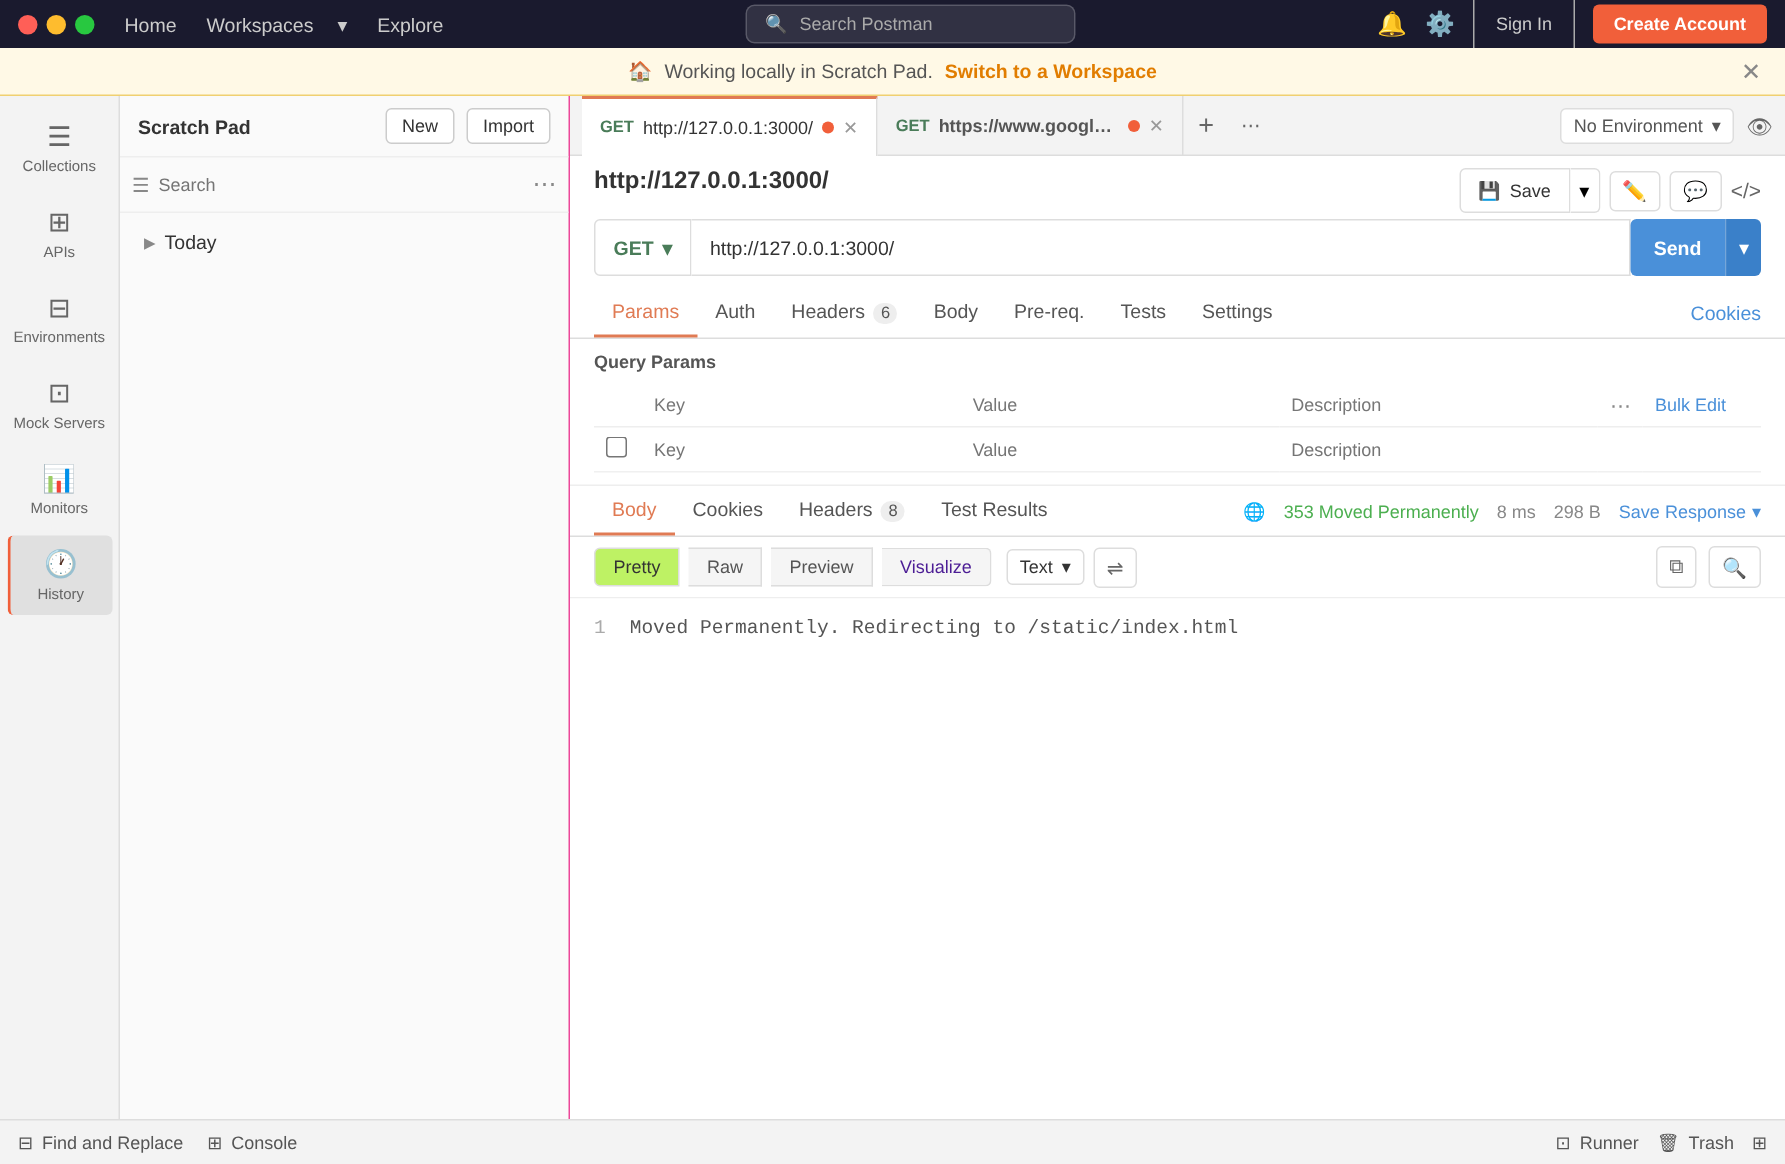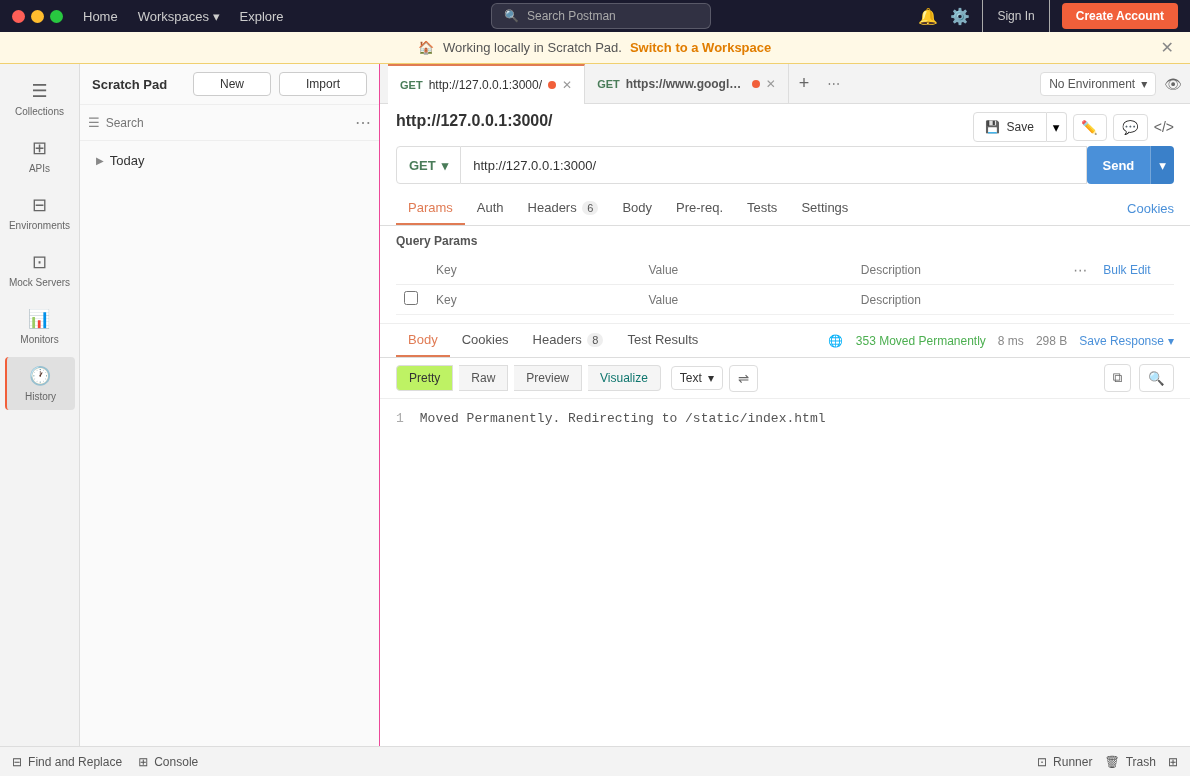--- a/index.html
+++ b/index.html
@@ -7,21 +7,21 @@
 
     
     .topbar { height: 32px; background: #1a1a2e; display: flex; align-items: center; padding: 0 12px; gap: 12px; flex-shrink: 0; }
     .traffic-lights { display: flex; gap: 6px; align-items: center; }
     .tl { width: 13px; height: 13px; border-radius: 50%; }
     .tl-red { background: #ff5f57; }
     .tl-yellow { background: #febc2e; }
     .tl-green { background: #28c840; }
     .topbar-nav { display: flex; align-items: center; gap: 20px; margin-left: 8px; color: #ccc; }
     .topbar-nav a { color: #ccc; text-decoration: none; font-size: 13px; }
-    .workspaces-btn { display: flex; align-items: center; gap: 4px; cursor: pointer; color: #ccc; }
+    .workspaces-btn { display: flex; align-items: center; gap: 16px; cursor: pointer; color: #ccc; }
     .search-bar { flex: 1; display: flex; justify-content: center; }
     .search-inner { background: rgba(255,255,255,0.1); border: 1px solid rgba(255,255,255,0.2); border-radius: 6px; padding: 5px 12px; display: flex; align-items: center; gap: 8px; width: 220px; color: #aaa; font-size: 12px; cursor: pointer; }
     .topbar-right { display: flex; align-items: center; gap: 12px; }
     .signin-btn { background: transparent; border: 1px solid #aaa; color: #ccc; padding: 16px 14px; border-radius: 4px; cursor: pointer; font-size: 12px; }
     .create-btn { background: #f15f3a; border: none; color: #fff; padding: 6px 14px; border-radius: 4px; cursor: pointer; font-size: 12px; font-weight: 600; }
     .icon-btn { color: #aaa; cursor: pointer; font-size: 16px; background: none; border: none; }
 
     
     .banner { background: #fff9e6; border-bottom: 1px solid #f0d070; padding: 8px 16px; display: flex; align-items: center; justify-content: center; gap: 8px; font-size: 13px; flex-shrink: 0; position: relative; }
     .banner-text { color: #555; }
@@ -35,21 +35,21 @@
     .sidebar-icons { width: 80px; background: #f3f3f3; border-right: 1px solid #ddd; display: flex; flex-direction: column; align-items: center; padding-top: 8px; gap: 4px; flex-shrink: 0; }
     .sidebar-item { display: flex; flex-direction: column; align-items: center; padding: 8px 4px; cursor: pointer; border-radius: 4px; width: 70px; color: #666; font-size: 10px; gap: 4px; }
     .sidebar-item.active { background: #e0e0e0; border-left: 2px solid #f15f3a; }
     .sidebar-icon { font-size: 18px; }
 
     
     .collections-panel { width: 300px; background: #fafafa; border-right: 1px solid #ec4899; display: flex; flex-direction: column; flex-shrink: 0; }
     .panel-header { display: flex; align-items: center; justify-content: space-between; padding: 8px 12px; border-bottom: 1px solid #eee; }
     .panel-title { font-weight: 600; font-size: 13px; color: #333; }
     .panel-actions { display: flex; gap: 8px; }
-    .panel-btn { background: #fff; border: 1px solid #ccc; border-radius: 4px; padding: 4px 26px; cursor: pointer; font-size: 12px; color: #333; }
+    .panel-btn { background: #fff; border: 1px solid #ccc; border-radius: 4px; padding: 4px 10px; cursor: pointer; font-size: 12px; color: #333; }
     .panel-search { display: flex; align-items: center; padding: 8px; border-bottom: 1px solid #eee; }
     .panel-search input { flex: 1; border: none; background: transparent; outline: none; font-size: 12px; color: #333; }
     .panel-more { color: #888; cursor: pointer; font-size: 16px; }
     .panel-content { flex: 1; overflow-y: auto; padding: 8px; }
     .today-item { display: flex; align-items: center; gap: 6px; padding: 4px 8px; cursor: pointer; color: #333; font-size: 13px; border-radius: 3px; }
     .chevron { font-size: 10px; color: #888; }
 
     
     .content-area { flex: 1; display: flex; flex-direction: column; overflow: hidden; }
 
@@ -100,21 +100,21 @@
     .status-text { color: #4caf50; font-weight: 500; }
     .status-time { color: #888; }
     .status-size { color: #888; }
     .save-response-btn { color: #4a90d9; cursor: pointer; font-size: 12px; display: flex; align-items: center; gap: 4px; }
 
     
     .resp-toolbar { display: flex; align-items: center; gap: 6px; padding: 6px 16px; border-bottom: 1px solid #eee; flex-shrink: 0; }
     .format-btn { background: #f0f0f0; border: 1px solid #ddd; border-radius: 4px 0 0 4px; padding: 5px 12px; cursor: pointer; font-size: 12px; color: #333; font-weight: 500; }
     .format-btn.active { background: #bef264; }
     .format-btn-mid { background: #f5f5f5; border: 1px solid #ddd; border-left: none; padding: 5px 12px; cursor: pointer; font-size: 12px; color: #555; }
-    .format-btn-last { background: #f5f5f5; border: 1px solid #ddd; border-left: none; border-radius: 0 4px 4px 0; padding: 5px 12px; cursor: pointer; font-size: 12px; color: #0f766e; }
+    .format-btn-last { background: #f5f5f5; border: 1px solid #ddd; border-left: none; border-radius: 0 4px 4px 0; padding: 5px 12px; cursor: pointer; font-size: 12px; color: #4c1d95; }
     .text-select { border: 1px solid #ddd; border-radius: 4px; padding: 4px 8px; font-size: 12px; color: #333; cursor: pointer; display: flex; align-items: center; gap: 6px; background: #fff; margin-left: 4px; }
     .wrap-btn { background: none; border: 1px solid #ddd; border-radius: 4px; padding: 5px 8px; cursor: pointer; color: #666; }
     .resp-toolbar-right { margin-left: auto; display: flex; gap: 8px; }
     .copy-btn { background: none; border: 1px solid #ddd; border-radius: 4px; padding: 5px 8px; cursor: pointer; color: #666; }
 
     
     .resp-body { flex: 1; overflow-y: auto; padding: 12px 16px; background: #fff; font-family: 'Courier New', monospace; font-size: 13px; color: #333; position: relative; }
     .line-num { color: #aaa; margin-right: 16px; user-select: none; }
     .resp-text { color: #555; }
 

